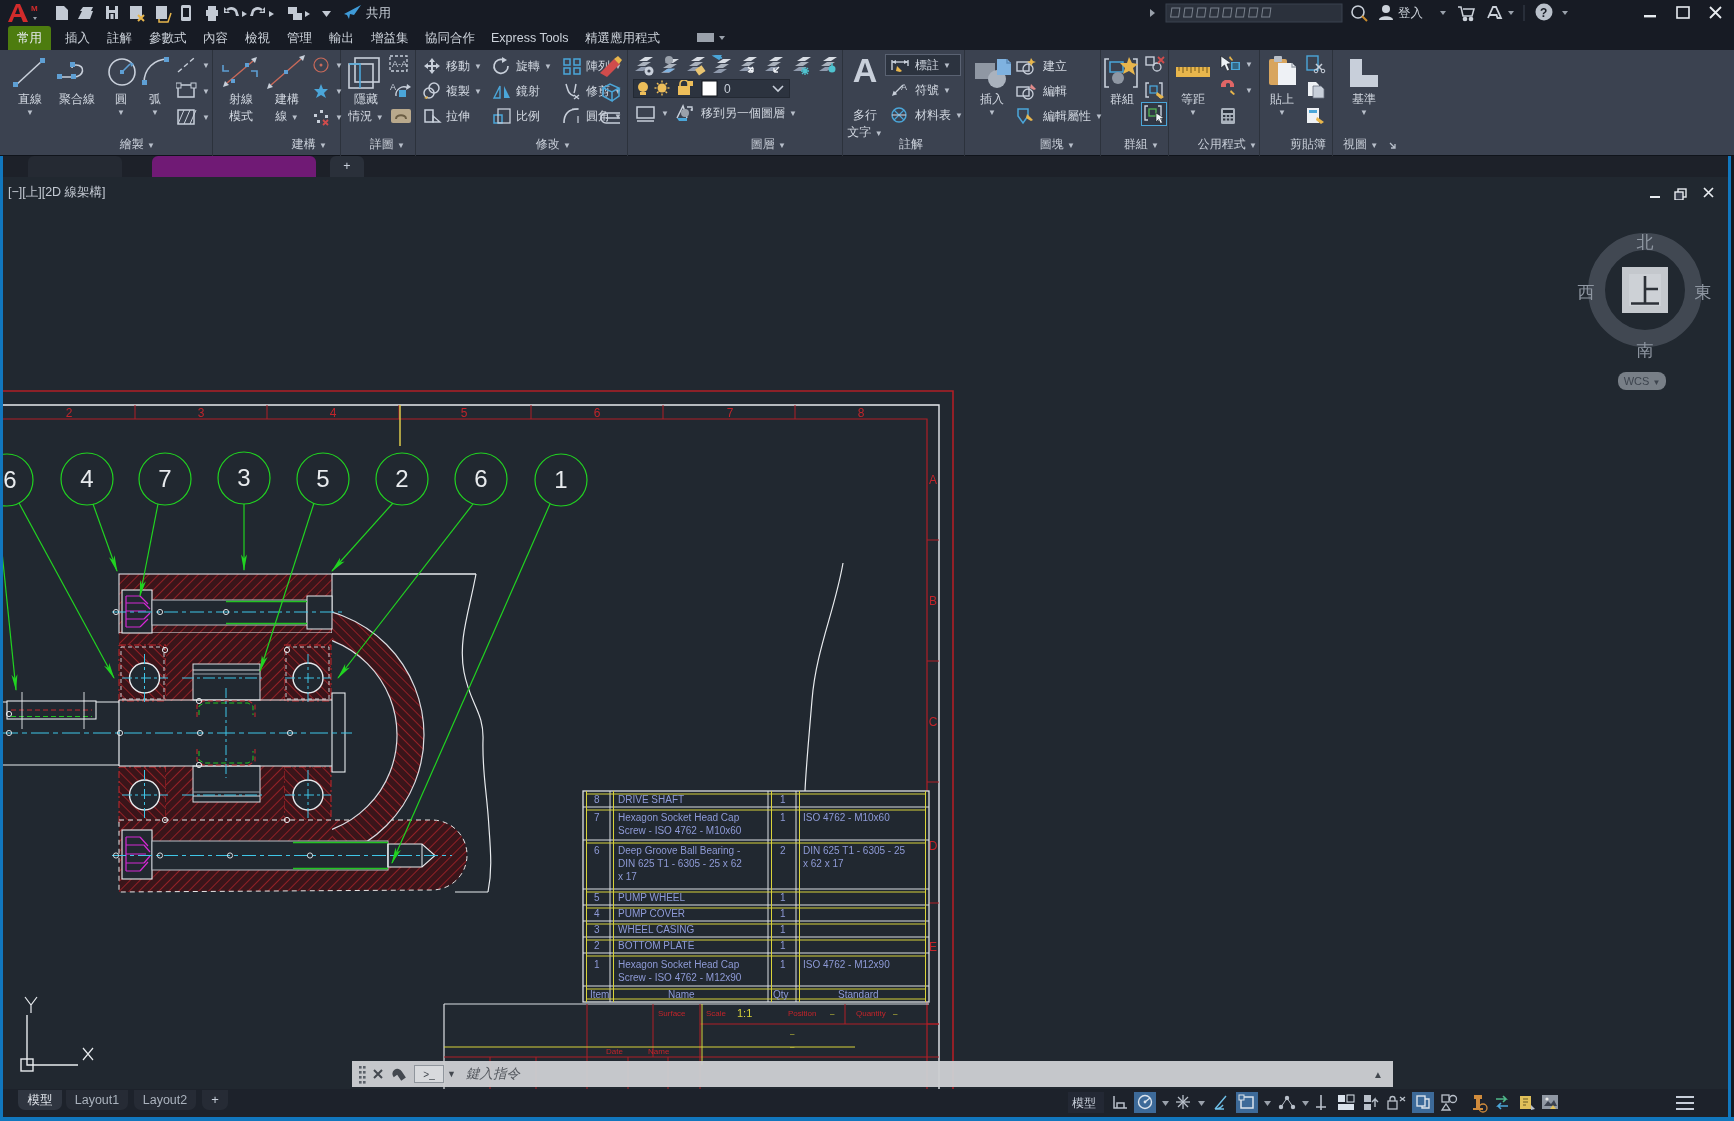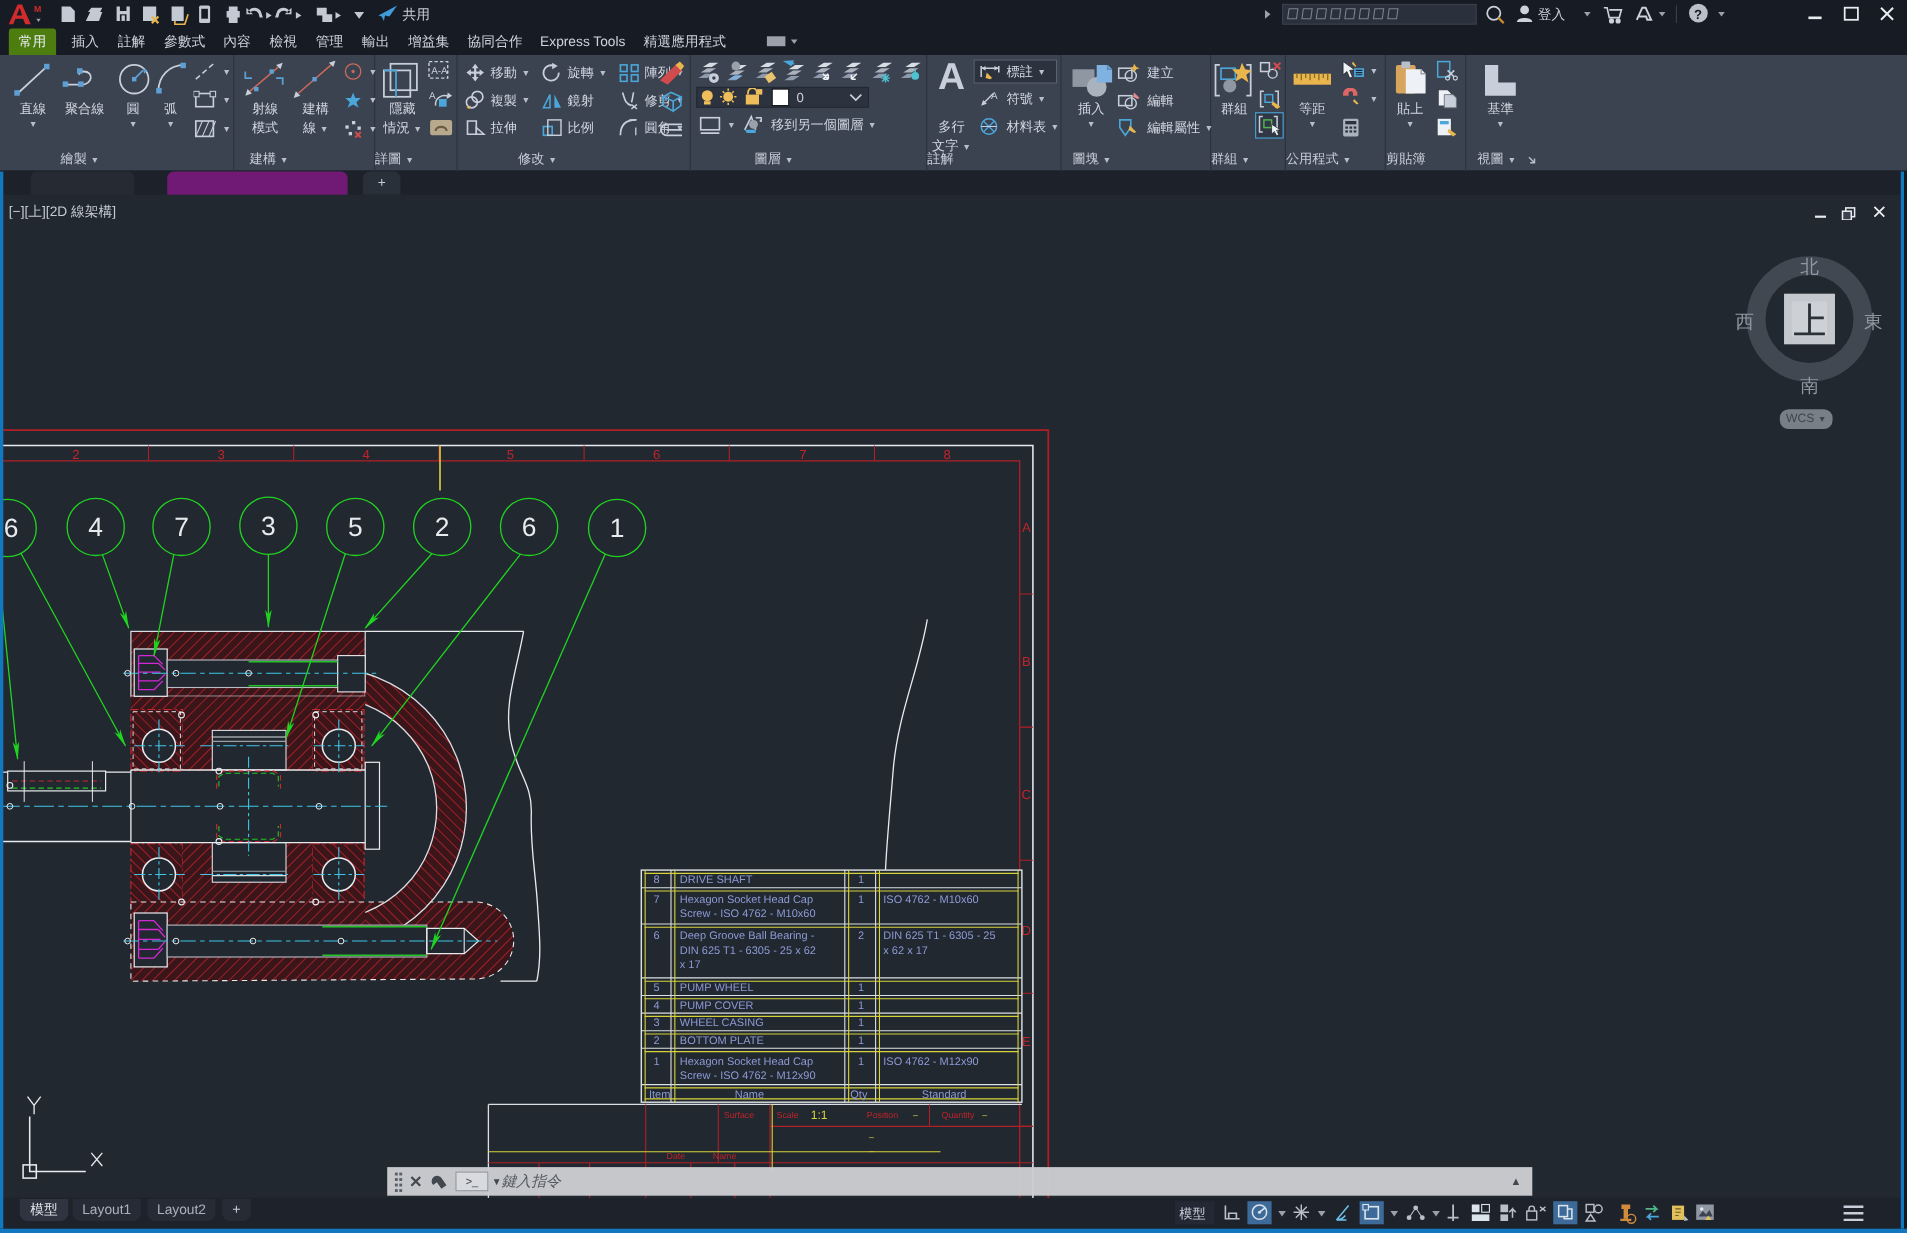--- a/index.html
+++ b/index.html
@@ -8,21 +8,21 @@
 
 #titlebar{position:absolute;left:0;top:0;width:1734px;height:26px;background:#171b24;color:#ccd2da}
 #title-center{position:absolute;left:0;top:0;width:1542px;height:26px;text-align:center;line-height:26px;font-size:13px;color:#ccd2da}
 
 #tabrow{position:absolute;left:0;top:26px;width:1734px;height:24px;background:#171b24;color:#cdd3db;font-size:12.5px}
 #tabrow .tab{position:absolute;top:0;height:24px;line-height:25px;padding:0 9px}
 #tabrow .tab.active{background:#4d7c0f;color:#e8ecf2;border-top-left-radius:3px;border-top-right-radius:3px}
 
 #ribbon{position:absolute;left:0;top:50px;width:1734px;height:106px;background:#3b4250;color:#ced4de;border-bottom:1px solid #10141b}
 .panel{position:absolute;top:0;height:106px;border-right:1px solid #2c323c}
-.pname{position:absolute;bottom:3px;left:0;width:100%;text-align:left;font-size:12px;color:#c9cfd9}
+.pname{position:absolute;bottom:3px;left:0;width:100%;text-align:right;font-size:12px;color:#c9cfd9}
 .pname .dn{font-size:8px;color:#b8bfca}
 .bigbtn{position:absolute;top:5px;text-align:center;font-size:12px;color:#d2d8e1}
 .bigbtn .ic{margin:0 auto}
 .row{position:absolute;display:flex;align-items:center;gap:4px;font-size:12px;color:#d2d8e1;white-space:nowrap}
 .dd{font-size:8px;color:#b8bfca}
 svg.i{display:block}
 
 #filetabs{position:absolute;left:0;top:156px;width:1734px;height:21px;background:#1d2129}
 .ftab{position:absolute;top:0;height:21px;font-size:12.5px;line-height:21px;padding:17px 14px;border-radius:6px 6px 0 0}
 
@@ -956,21 +956,21 @@
             <rect x="3" y="12" width="2.6" height="2.6"></rect>
             <rect x="7" y="12" width="2.6" height="2.6"></rect>
             <rect x="3" y="17" width="2.6" height="2.6"></rect>
             <rect x="7" y="17" width="2.6" height="2.6"></rect>
           </g>
         <path d="M18 6 l8 8 m0 -8 l-8 8" stroke="#43484f" stroke-width="2"></path>
         <path d="M38 14 a5 5 0 1 1 7 -7 l5 5 -4 4 -5 -5" fill="#43484f" transform="rotate(10 42 12)"></path>
       </svg>
       <div style="width:30px;height:18px;border:1px solid #8f959c;background:#d8dadd;margin-left:6px;display:flex;align-items:center;justify-content:center;font-size:10px;color:#43484f">&gt;_</div>
       <div style="font-size:9px;color:#43484f;margin-left:3px">▼</div>
-      <div style="font-size:13.5px;font-style:italic;color:#55595f;margin-left:0">鍵入指令</div>
+      <div style="font-size:13.5px;font-style:italic;color:#55595f;margin-left:10px">鍵入指令</div>
       <div style="margin-left:auto;margin-right:10px;font-size:10px;color:#43484f">▲</div>
     </div>
   </div>
   <div id="statusbar">
     <div class="abs" style="left:18px;top:1px;width:44px;height:20px;background:#2f3540;border-radius:0 0 7px 7px;text-align:center;font-size:12.5px;line-height:20px;color:#dfe3e9">模型</div>
     <div class="abs" style="left:66px;top:1px;width:62px;height:20px;background:#262b35;border-radius:0 0 7px 7px;text-align:center;font-size:12.5px;line-height:20px;color:#aab2bd">Layout1</div>
     <div class="abs" style="left:134px;top:1px;width:62px;height:20px;background:#262b35;border-radius:0 0 7px 7px;text-align:center;font-size:12.5px;line-height:20px;color:#aab2bd">Layout2</div>
     <div class="abs" style="left:202px;top:1px;width:26px;height:20px;background:#262b35;border-radius:0 0 7px 7px;text-align:center;font-size:13px;line-height:19px;color:#c8cfda">+</div>
     <svg class="abs" style="left:1068px;top:2px" width="500" height="24" viewBox="0 0 500 24">
       <rect x="0" y="1" width="36" height="21" fill="#232834"></rect>

